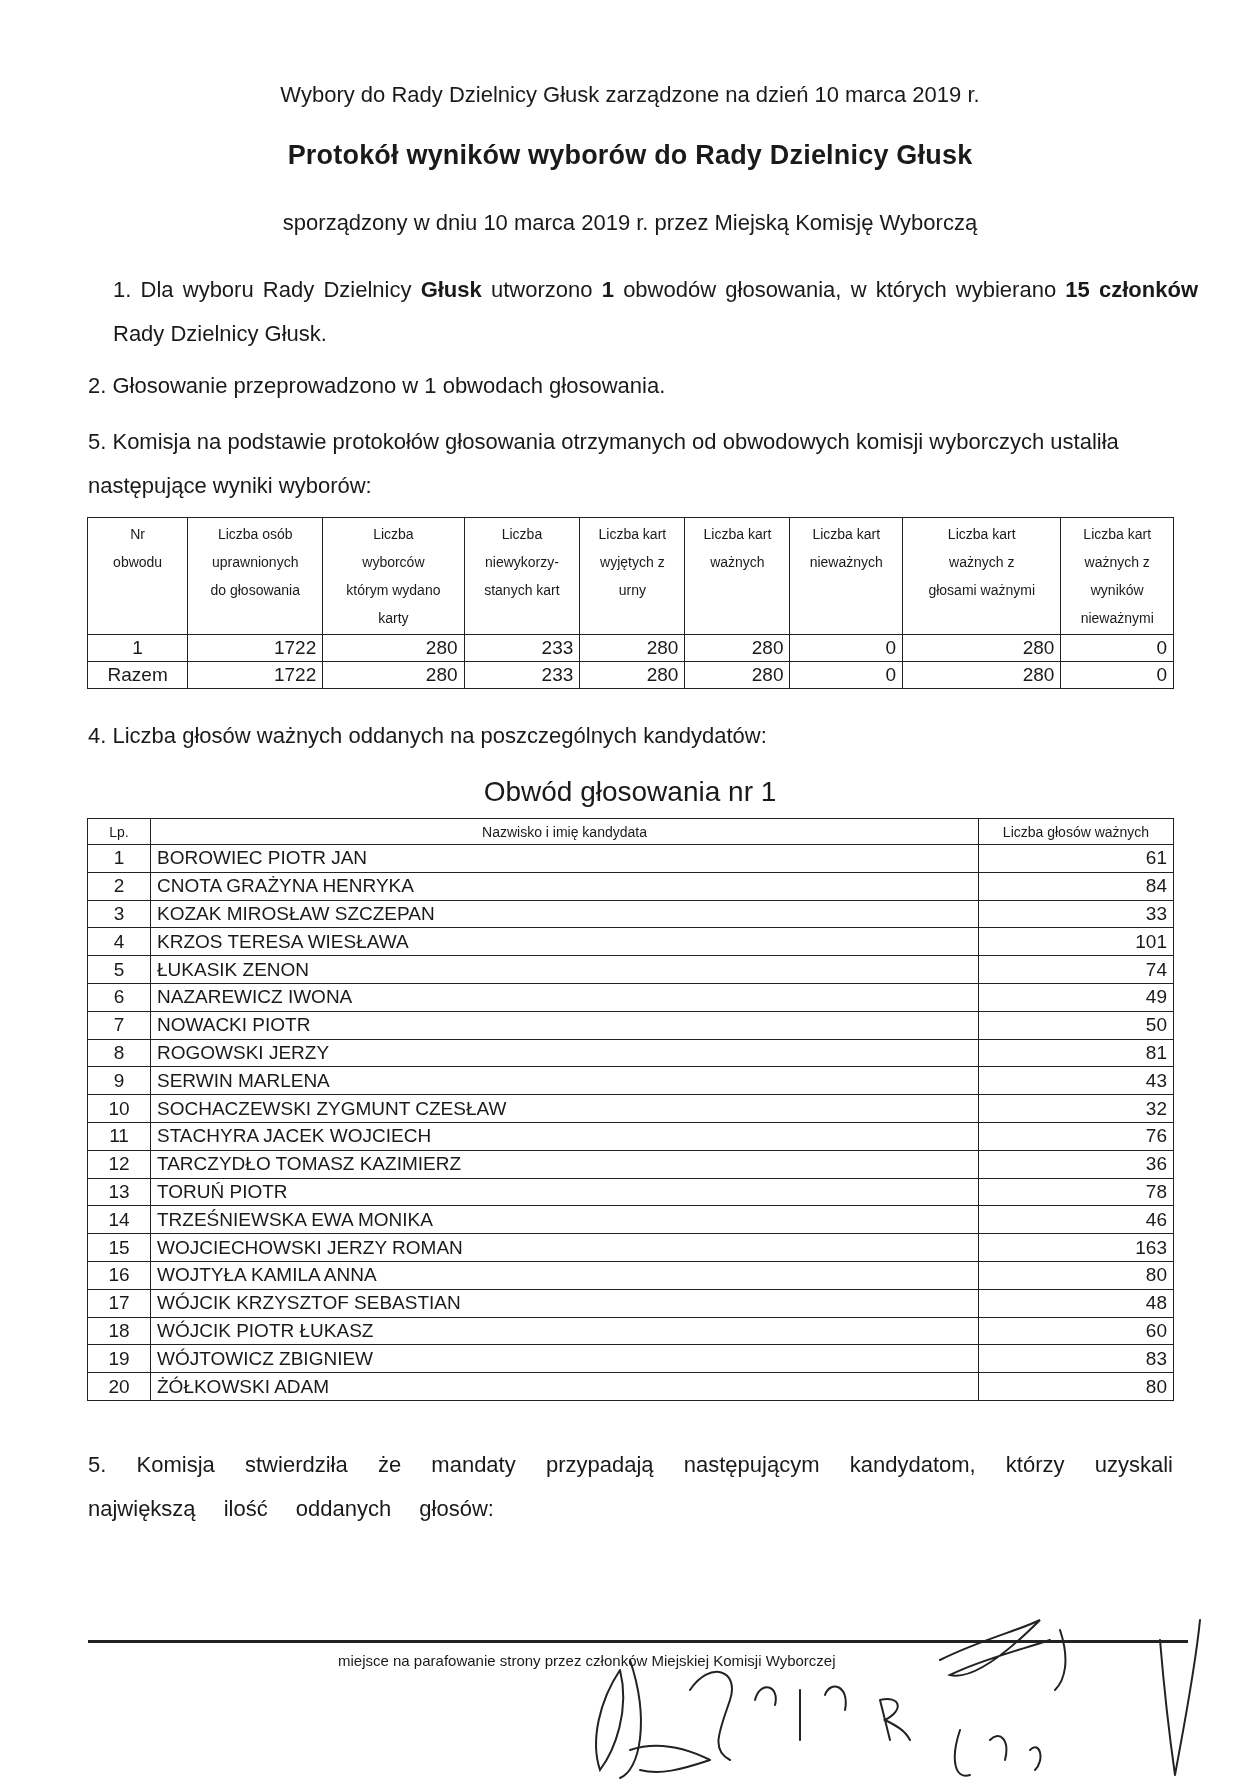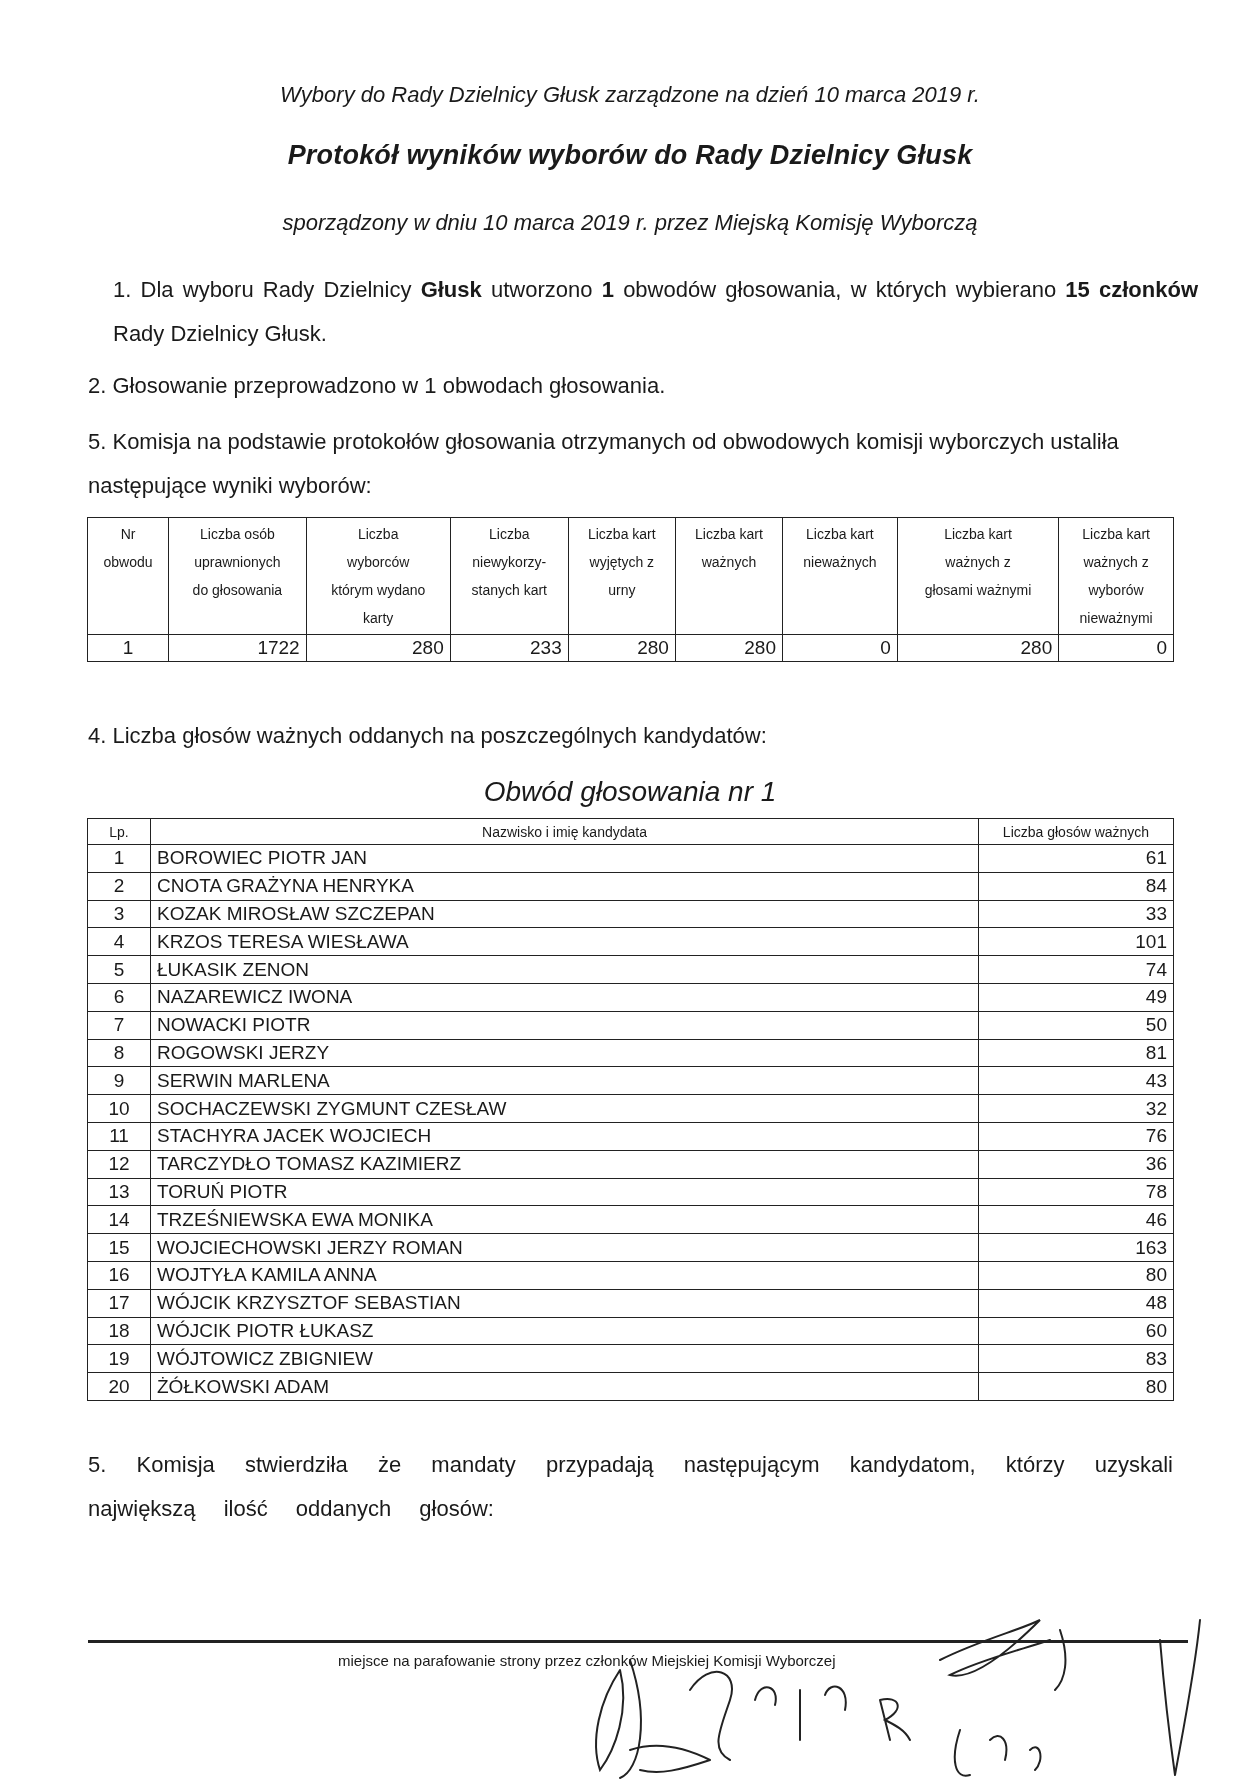--- a/index.html
+++ b/index.html
@@ -1,21 +1,21 @@
 <!DOCTYPE html>
 <html><head>
 <meta charset="utf-8">
 <style>
   html, body { margin: 0; padding: 0; background: #ffffff; }
   body {
     width: 1260px; height: 1782px; position: relative; overflow: hidden;
     font-family: "Liberation Sans", sans-serif; color: #1a1a1a;
   }
   .page { position: absolute; left: 0; top: 0; width: 1260px; height: 1782px; }
-  .center { position: absolute; left: 0; width: 1260px; text-align: center; font-style: italic; }
+  .center { position: absolute; left: 0; width: 1260px; text-align: center; }
   .h-top { top: 82px; font-size: 22px; }
   .h-title { top: 140px; font-size: 27px; font-weight: bold; letter-spacing: 0.2px; }
   .h-sub { top: 210px; font-size: 22px; }
   .para { position: absolute; left: 88px; width: 1085px; font-size: 22px; line-height: 44px; }
   .p1 { top: 268px; text-align: justify; margin-left: 25px; }
   .p2 { top: 364px; }
   .p3 { top: 420px; }
   .p4 { top: 714px; }
   .p5 { top: 1443px; text-align: justify; }
   .p5 .w { word-spacing: 22px; }
@@ -98,28 +98,39 @@
             <div>nieważnych</div>
           </th>
           <th>
             <div>Liczba kart</div>
             <div>ważnych z</div>
             <div>głosami ważnymi</div>
           </th>
           <th>
             <div>Liczba kart</div>
             <div>ważnych z</div>
-            <div>wyborów</div>
+            <div>wyników</div>
             <div>nieważnymi</div>
           </th>
         </tr>
     </thead>
     <tbody id="t1-body">
         <tr>
           <td class="lbl">1</td>
+          <td>1722</td>
+          <td>280</td>
+          <td>233</td>
+          <td>280</td>
+          <td>280</td>
+          <td>0</td>
+          <td>280</td>
+          <td>0</td>
+        </tr>
+        <tr>
+          <td class="lbl">Razem</td>
           <td>1722</td>
           <td>280</td>
           <td>233</td>
           <td>280</td>
           <td>280</td>
           <td>0</td>
           <td>280</td>
           <td>0</td>
         </tr>
       </tbody>

